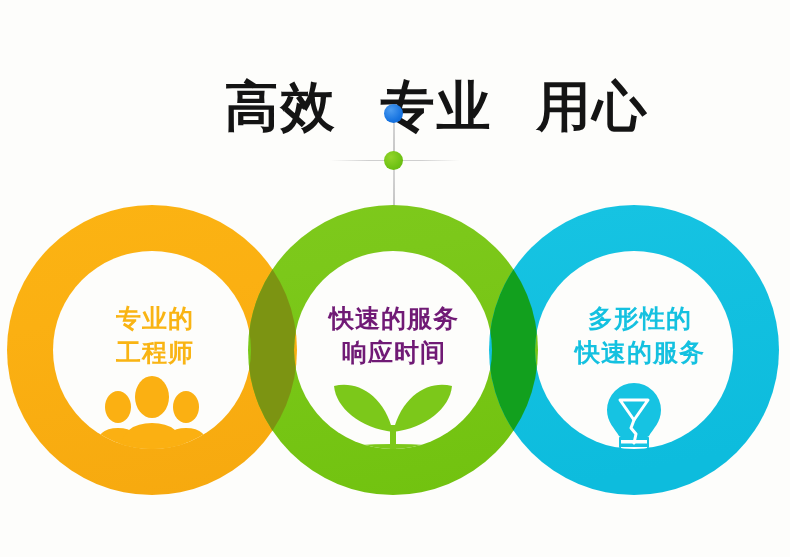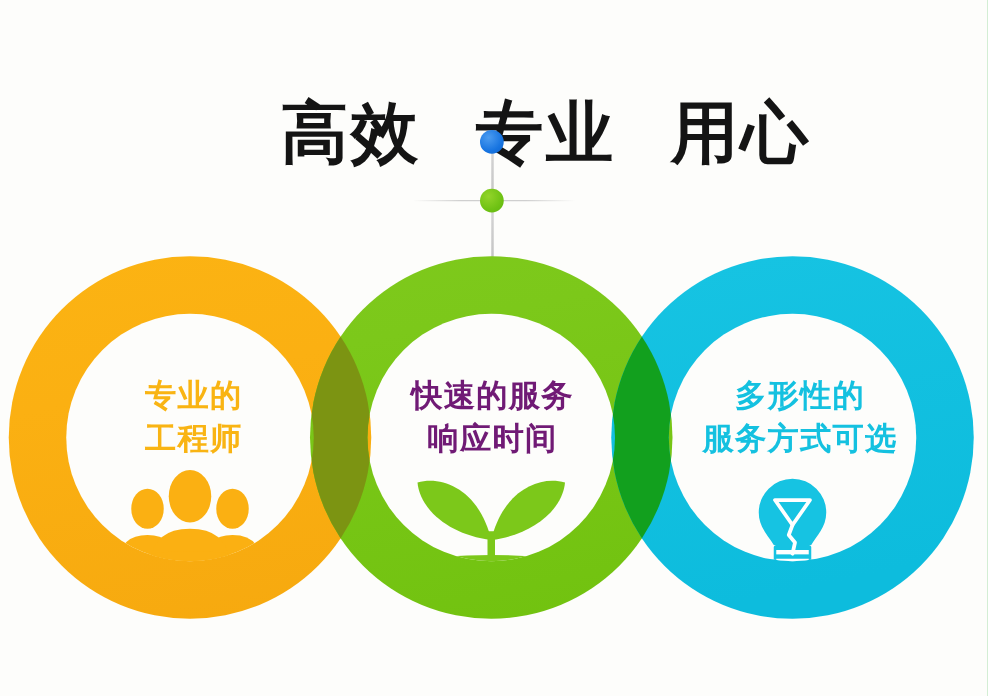--- a/index.html
+++ b/index.html
@@ -70,21 +70,21 @@
 
   
   .circle-label {
     position: absolute;
     text-align: center;
     font-weight: bold;
     font-size: 25px;
     line-height: 34px;
     white-space: pre-line;
     letter-spacing: 1px;
-    font-family: Liberation Mono, monospace;
+    font-family: Liberation Serif, serif;
     pointer-events: none;
   }
   #label-1 { left: 45px;  top: 302px; width: 220px; color: #f9b413; }
   #label-2 { left: 280px; top: 302px; width: 228px; color: #701a75; }
   #label-3 { left: 520px; top: 302px; width: 240px; color: #14c1e0; }
 </style>
 </head>
 <body>
 
 <div id="stage">
@@ -223,15 +223,15 @@
       <rect x="621" y="440" width="26" height="3.5" fill="#ffffff"></rect>
       <rect x="621" y="447" width="26" height="3.5" fill="#ffffff"></rect>
     </g>
   </svg>
 
   <div class="circle-label" id="label-1">专业的
 工程师</div>
   <div class="circle-label" id="label-2">快速的服务
 响应时间</div>
   <div class="circle-label" id="label-3">多形性的
-服务方式可选</div>
+快速的服务</div>
 
 </div>
 
 </body></html>

